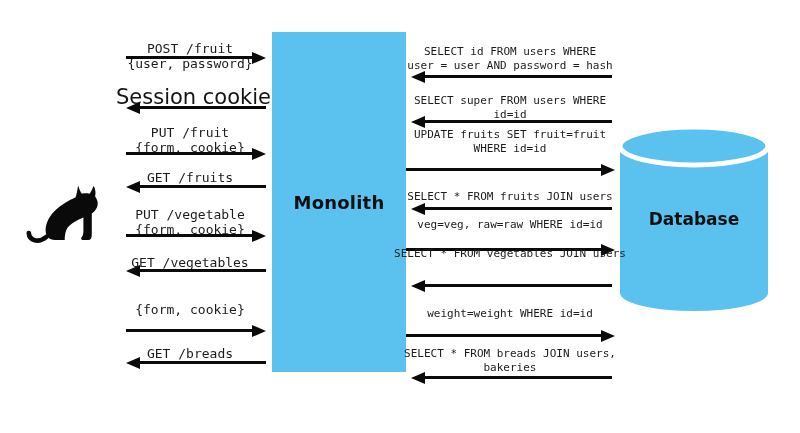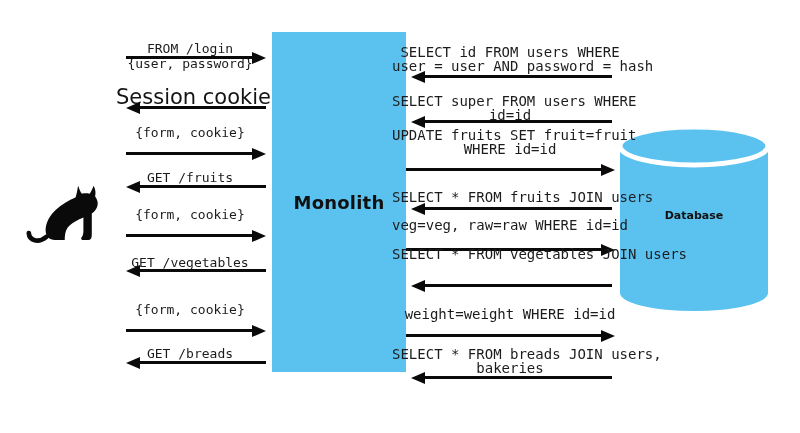--- a/index.html
+++ b/index.html
@@ -8,30 +8,30 @@
 
   .stage { position:absolute; left:0; top:0; width:800px; height:433px; }
 
   
   .monolith { position:absolute; left:272px; top:32px; width:134px; height:340px;
               background:#5bc2f0; display:flex; align-items:center; justify-content:center; }
   .monolith-label { font-weight:bold; font-size:18px; color:#111; letter-spacing:0.2px; }
 
   .db-wrap { position:absolute; left:618px; top:127px; width:152px; height:186px; }
   .db-label { position:absolute; left:618px; top:209px; width:152px; text-align:center;
-              font-weight:bold; font-size:11px; color:#111; }
+              font-weight:bold; font-size:17px; color:#111; }
 
   .cat-wrap { position:absolute; left:26px; top:181px; width:84px; height:62px; }
 
   
   .lmsg { position:absolute; left:116px; width:148px; text-align:center;
           font-family:"DejaVu Sans Mono", monospace; font-size:13px; line-height:15px;
           color:#1c1c1c; }
   .rmsg { position:absolute; left:392px; width:236px; text-align:center;
-          font-family:"DejaVu Sans Mono", monospace; font-size:14px; line-height:14px;
+          font-family:"DejaVu Sans Mono", monospace; font-size:11px; line-height:14px;
           color:#1c1c1c; }
   .lmsg span, .rmsg span { display:block; white-space:nowrap; }
   .session { font-family:"DejaVu Sans", sans-serif; font-size:21px; line-height:19px;
              color:#141414; }
 
   
   .arrow { position:absolute; height:3px; background:#0a0a0a; }
   .arrow.dir-right::after {
     content:''; position:absolute; left:100%; top:50%; margin-top:-6px;
     width:0; height:0;
@@ -85,41 +85,43 @@
 
   <div class="db-wrap">
     <svg width="152" height="186" viewBox="0 0 152 186">
       <path fill="#5bc2f0" d="M2,19 L2,166 A74,18 0 0 0 150,166 L150,19 A74,19 0 0 0 2,19 Z"></path>
       <ellipse cx="76" cy="19" rx="74" ry="19" fill="#5bc2f0" stroke="#ffffff" stroke-width="5"></ellipse>
     </svg>
   </div>
   <div class="db-label">Database</div>
 
   <div class="lmsg" style="top:41px">
-    <span>FROM /login</span>
+    <span>POST /fruit</span>
     <span>{user, password}</span>
   </div>
   <div class="arrow dir-right l-right" style="top:56px"></div>
 
   <div class="lmsg session" style="top:88px">
     <span>Session cookie</span>
   </div>
   <div class="arrow dir-left l-left" style="top:106px"></div>
 
   <div class="lmsg" style="top:125px">
+    <span>PUT /fruit</span>
     <span>{form, cookie}</span>
   </div>
   <div class="arrow dir-right l-right" style="top:152px"></div>
 
   <div class="lmsg" style="top:170px">
     <span>GET /fruits</span>
   </div>
   <div class="arrow dir-left l-left" style="top:185px"></div>
 
   <div class="lmsg" style="top:207px">
+    <span>PUT /vegetable</span>
     <span>{form, cookie}</span>
   </div>
   <div class="arrow dir-right l-right" style="top:234px"></div>
 
   <div class="lmsg" style="top:255px">
     <span>GET /vegetables</span>
   </div>
   <div class="arrow dir-left l-left" style="top:269px"></div>
 
   <div class="lmsg" style="top:302px">

